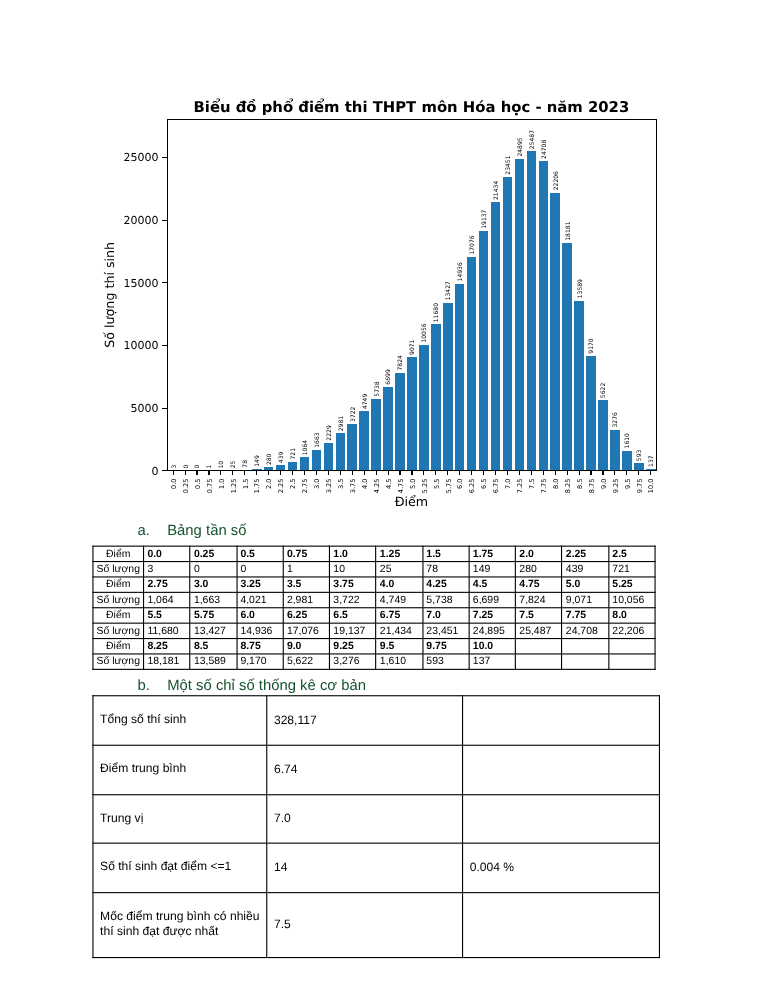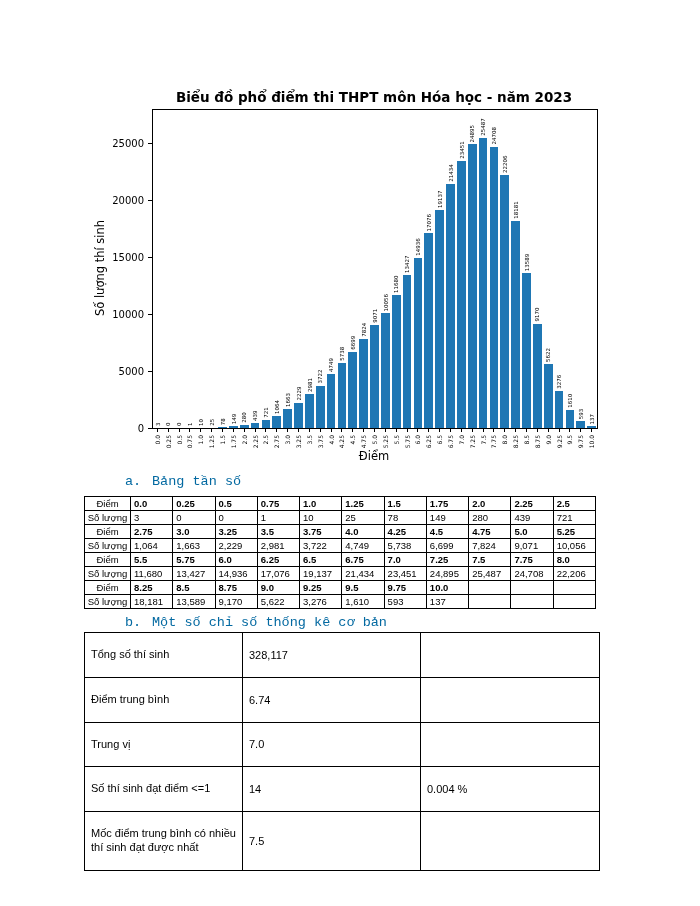--- a/index.html
+++ b/index.html
@@ -14,22 +14,22 @@
   svg text { font-family: "DejaVu Sans", sans-serif; fill:#000; }
   .chart-title { font-size: 13.5px; font-weight: bold; }
   .axis-label { font-size: 11.5px; }
   .ytick-label { font-size: 10px; }
   .xtick-label { font-size: 6px; }
   .bar-label  { font-size: 5.5px; }
 
   .heading {
     position: absolute;
     left: 125px;
-    color: #0369a1;
-    font-family: Liberation Mono, monospace;
+    color: #14532d;
+    font-family: Liberation Sans, sans-serif;
     font-size: 13.5px;
     white-space: nowrap;
   }
   .heading .h-index { display:inline-block; width:27px; }
 
   table { border-collapse: collapse; position: absolute; table-layout: fixed; background:#fff; }
   td {
     border: 1px solid #000;
     overflow: hidden;
     white-space: nowrap;
@@ -288,21 +288,21 @@
           <td>4.25</td>
           <td>4.5</td>
           <td>4.75</td>
           <td>5.0</td>
           <td>5.25</td>
         </tr>
         <tr>
           <td class="row-label">Số lượng</td>
           <td>1,064</td>
           <td>1,663</td>
-          <td>2,229</td>
+          <td>4,021</td>
           <td>2,981</td>
           <td>3,722</td>
           <td>4,749</td>
           <td>5,738</td>
           <td>6,699</td>
           <td>7,824</td>
           <td>9,071</td>
           <td>10,056</td>
         </tr>
         <tr class="score-row">

